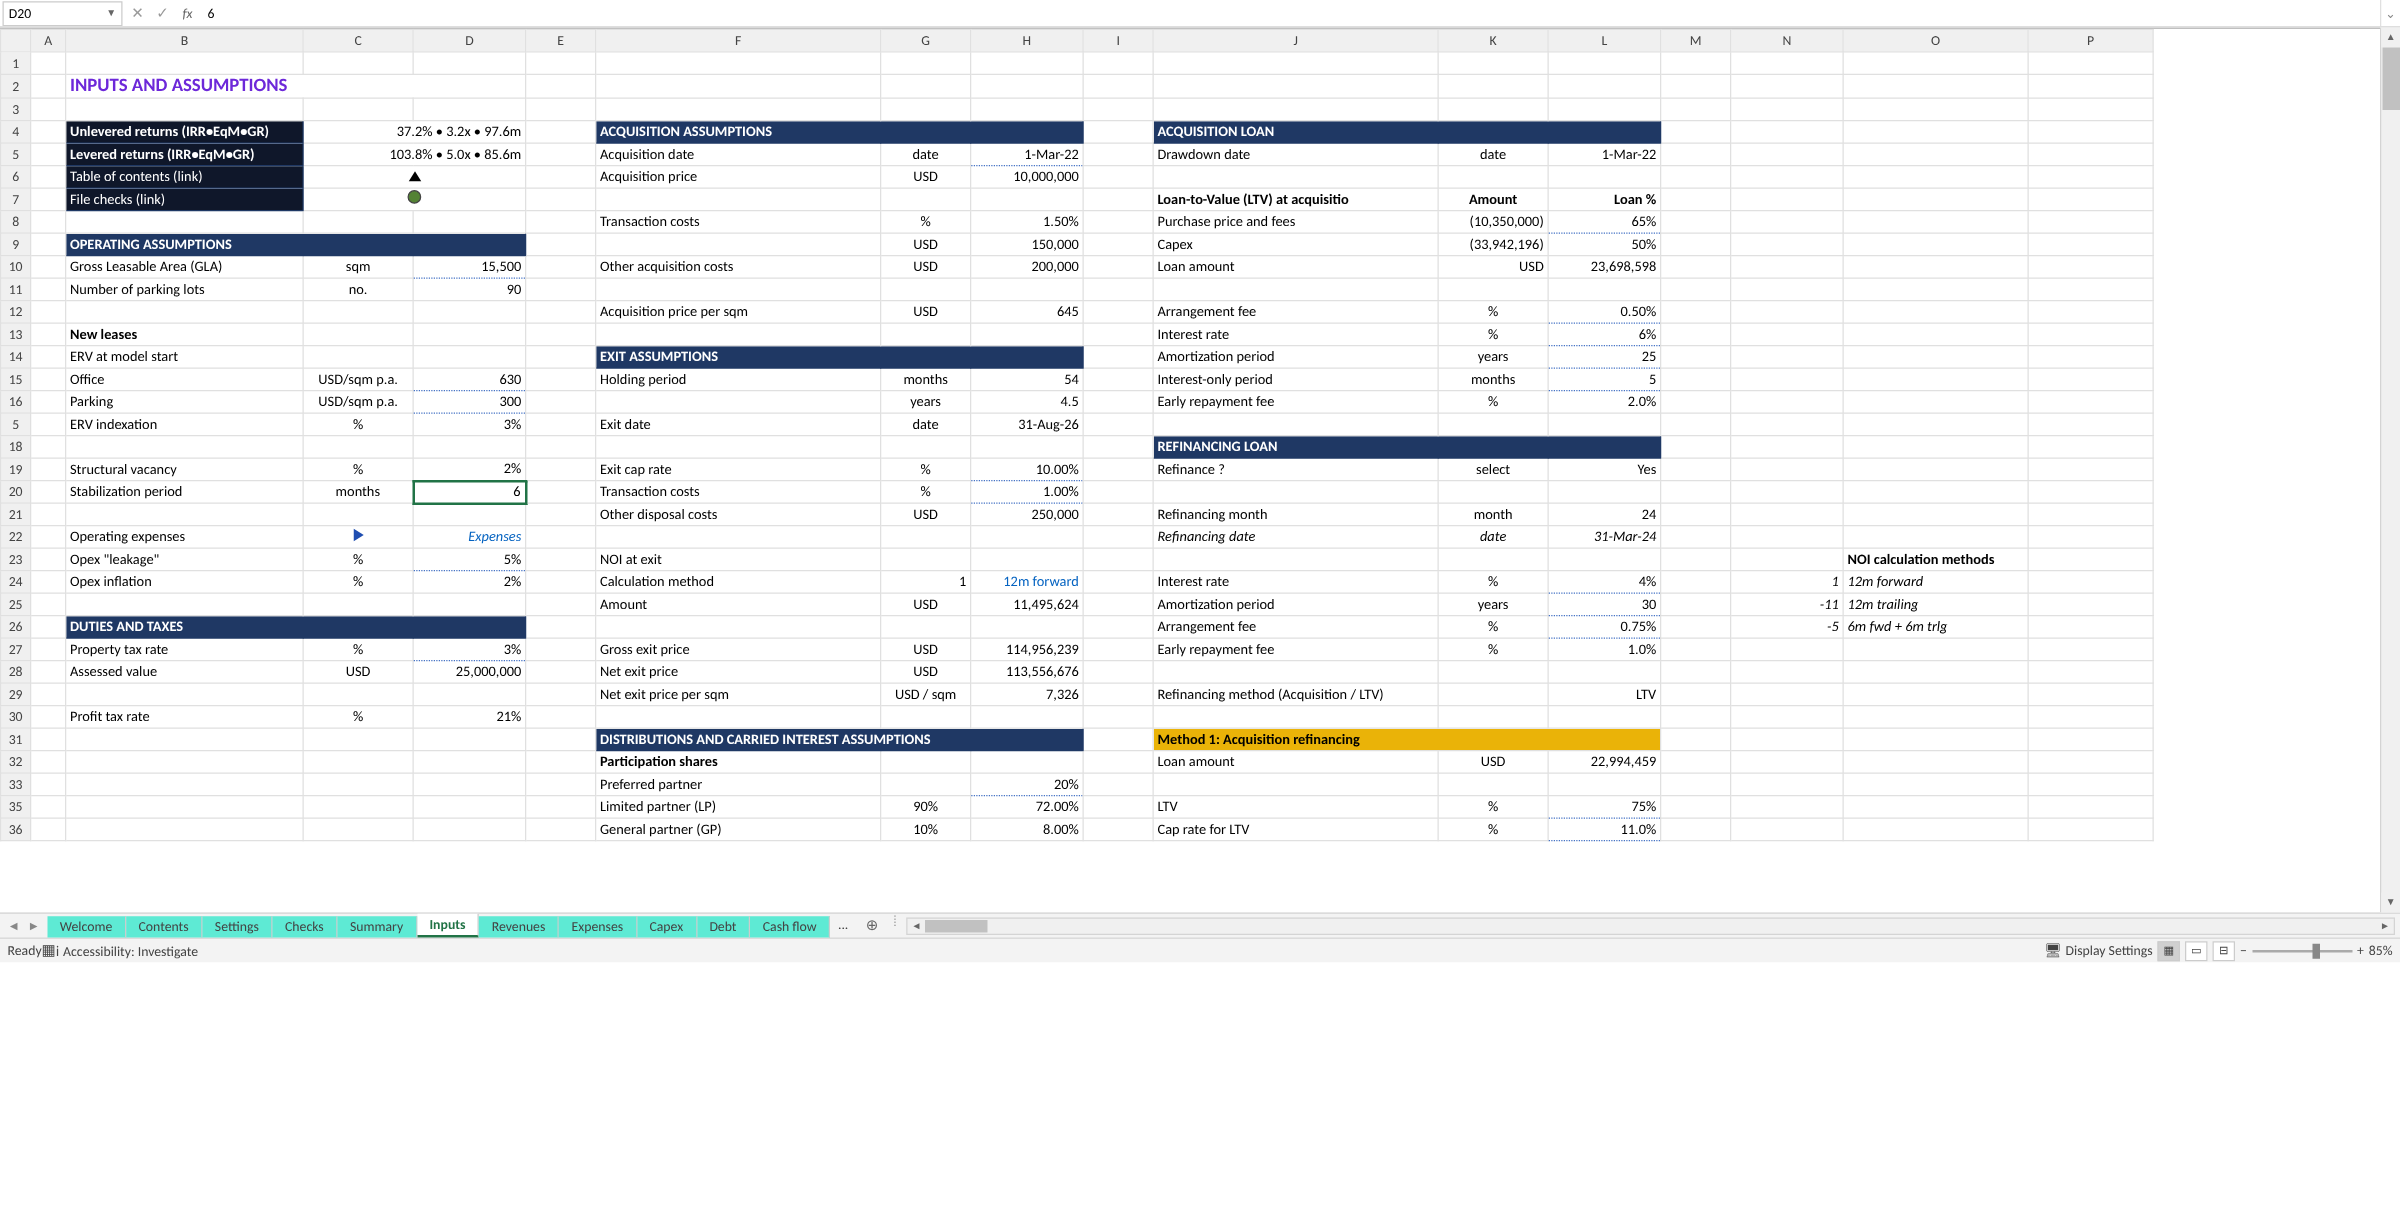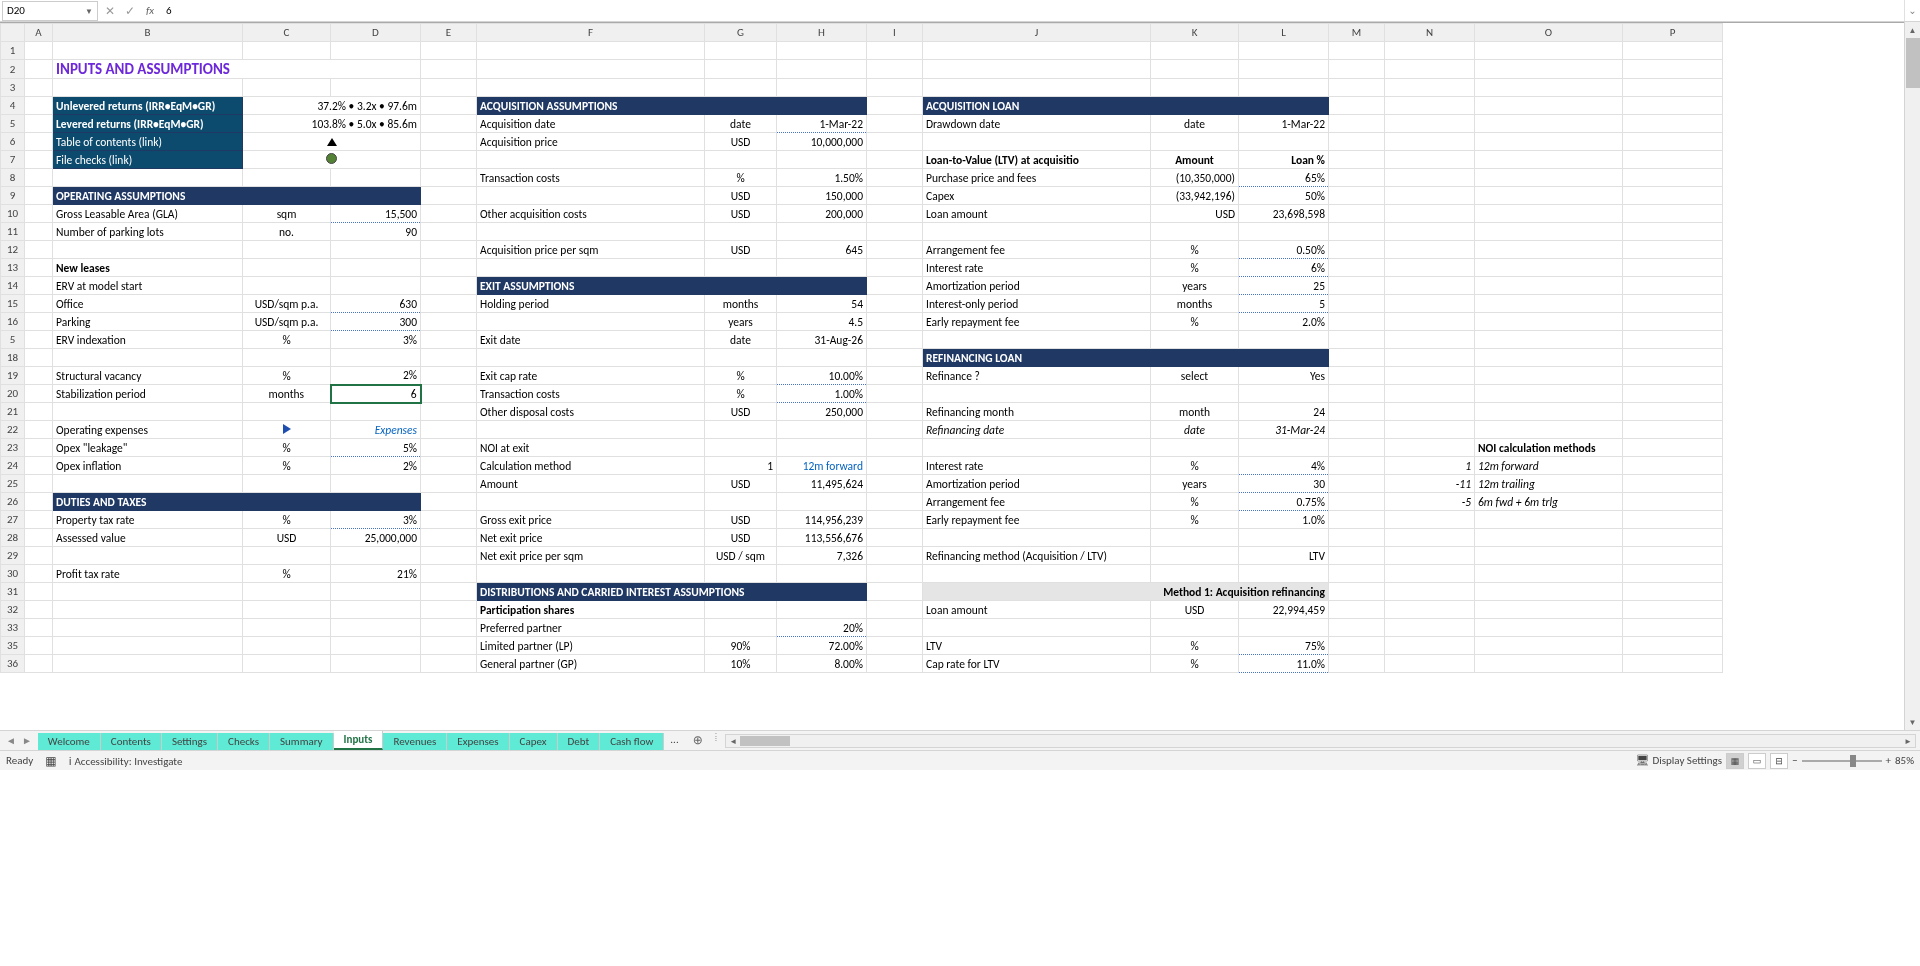--- a/index.html
+++ b/index.html
@@ -17,22 +17,22 @@
 .vscroll { width: 16px; background: #f0f0f0; border-left: 1px solid #d4d4d4; position: relative; }
 .vscroll-arrow { height: 16px; display: flex; align-items: center; justify-content: center; font-size: 8px; color: #666; background: #f0f0f0; }
 .vscroll-thumb { position: absolute; top: 16px; width: 14px; height: 50px; background: #c1c1c1; left: 1px; }
 table { border-collapse: collapse; table-layout: fixed; }
 th, td { border: 1px solid #e0e0e0; height: 18px; font-size: 11.5px; padding: 0 3px; overflow: hidden; white-space: nowrap; vertical-align: middle; }
 th { background: #f0f0f0; font-weight: normal; color: #444; text-align: center; font-size: 11px; }
 th.row-hdr { width: 24px; }
 td { background: #fff; }
 .title-cell { font-size: 15px; font-weight: bold; color: #6d28d9; }
 .dark-header { background: #1f3864; color: #fff; font-weight: bold; border: 1px solid #1f3864; }
-.dark-header-sub { background: #0c4a6e; color: #fff; border: 1px solid #1f3864; }
-.gray-header { background: #e5e5e5; font-weight: bold; text-align: right; }
+.dark-header-sub { background: #0f172a; color: #fff; border: 1px solid #1f3864; }
+.gray-header { background: #eab308; font-weight: bold; }
 .bold { font-weight: bold; }
 .right { text-align: right; }
 .center { text-align: center; }
 .italic { font-style: italic; }
 .input-cell { background: #fff; border: 1px dotted #4472c4; color: #000; }
 .link-cell { color: #0563c1; }
 .selected-cell { border: 2px solid #217346 !important; }
 .circle-green { display: inline-block; width: 11px; height: 11px; border-radius: 50%; background: #548235; border: 1px solid #444; }
 .tri-up { display: inline-block; width: 0; height: 0; border-left: 5px solid transparent; border-right: 5px solid transparent; border-bottom: 8px solid #000; }
 .tri-play { display: inline-block; width: 0; height: 0; border-top: 5px solid transparent; border-bottom: 5px solid transparent; border-left: 8px solid #1f4eb1; }
@@ -42,21 +42,21 @@
 .tabs { display: flex; align-items: flex-end; }
 .tab { padding: 2px 10px; border-right: 1px solid #ccc; background: #5eead4; font-size: 11px; color: #444; cursor: pointer; }
 .tab.active { background: #fff; border-bottom: 2px solid #217346; color: #217346; font-weight: bold; }
 .tab-add { padding: 2px 8px; color: #666; }
 .tab-ellip { padding: 2px 6px; color: #444; font-size: 11px; }
 .hscroll-placeholder { flex: 1; display: flex; align-items: center; padding: 0 4px; }
 .hscroll-track { flex: 1; height: 14px; background: #f0f0f0; border: 1px solid #d4d4d4; position: relative; display: flex; align-items: center; }
 .hscroll-arrow { width: 14px; text-align: center; font-size: 8px; color: #666; }
 .hscroll-thumb { position: absolute; left: 14px; top: 1px; height: 10px; width: 50px; background: #c1c1c1; }
 .status-bar { display: flex; align-items: center; height: 20px; background: #f3f3f3; border-top: 1px solid #d4d4d4; font-size: 11px; color: #444; padding: 0 6px; justify-content: space-between; }
-.status-left { display: flex; align-items: center; gap: 12px; }
+.status-left { display: flex; align-items: center; }
 .status-right { display: flex; align-items: center; gap: 4px; }
 .view-btn { width: 18px; height: 16px; border: 1px solid #ccc; background: #fff; display: inline-flex; align-items: center; justify-content: center; font-size: 9px; }
 .view-btn.active { background: #d0d0d0; }
 .zoom-slider { width: 80px; height: 2px; background: #aaa; position: relative; }
 .zoom-slider-thumb { position: absolute; width: 6px; height: 12px; background: #888; top: -5px; left: 48px; }
 .grid-wrapper { border-top: 1px solid #aaa; }
 </style>
 </head>
 <body>
 

